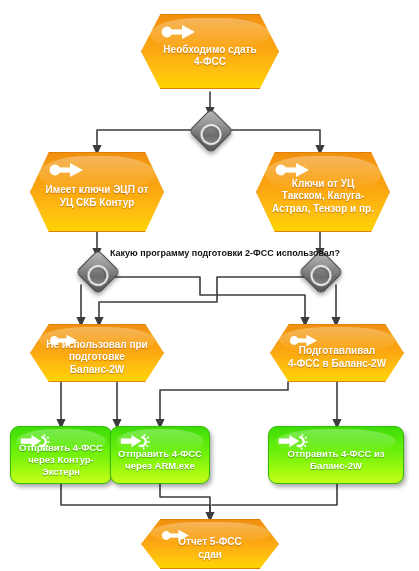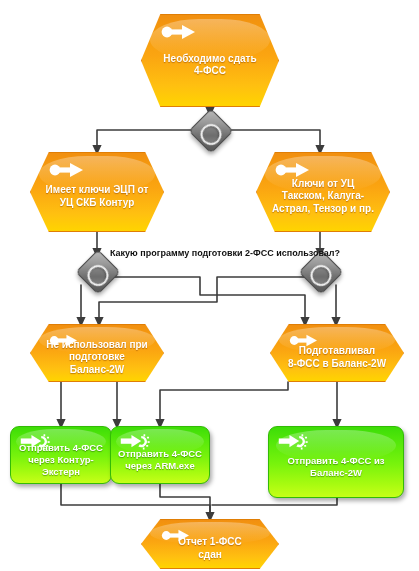--- a/index.html
+++ b/index.html
@@ -170,21 +170,21 @@
       <path d="M337,382 L337,424" marker-end="url(#ah)"></path>
 
       <path d="M288,382 L288,390 L160,390 L160,424" marker-end="url(#ah)"></path>
 
       <path d="M61,484 L61,505 L210,505 L210,517" marker-end="url(#ah)"></path>
       <path d="M160,484 L160,497 L210,497 L210,517"></path>
       <path d="M337,484 L337,505 L212,505"></path>
     </g>
   </svg>
 
-  <div class="hexnode" style="left:141px;top:14px;width:138px;height:93px;">
+  <div class="hexnode" style="left:141px;top:14px;width:138px;height:75px;">
     <div class="gloss"></div>
     <svg class="nodeicon" width="36" height="16" viewBox="0 0 36 16">
       <circle cx="6" cy="8" r="5.4" fill="#ffffff"></circle>
       <rect x="8" y="5.4" width="16" height="5.2" fill="#ffffff"></rect>
       <path d="M21,1 L34,8 L21,15 z" fill="#ffffff"></path>
     </svg>
     <div class="label">Необходимо сдать
 4-ФСС</div>
   </div>
 
@@ -237,21 +237,21 @@
   </div>
 
   <div class="hexnode" style="left:270px;top:324px;width:134px;height:58px;">
     <div class="gloss"></div>
     <svg class="nodeicon" width="30" height="13" viewBox="0 0 36 16">
       <circle cx="6" cy="8" r="5.4" fill="#ffffff"></circle>
       <rect x="8" y="5.4" width="16" height="5.2" fill="#ffffff"></rect>
       <path d="M21,1 L34,8 L21,15 z" fill="#ffffff"></path>
     </svg>
     <div class="label">Подготавливал
-8-ФСС в Баланс-2W</div>
+4-ФСС в Баланс-2W</div>
   </div>
 
   <div class="greennode" style="left:10px;top:426px;width:102px;height:58px;">
     <div class="gloss"></div>
     <svg class="nodeicon" width="30" height="16" viewBox="0 0 32 18">
       <rect x="0" y="5" width="15" height="6" fill="#ffffff"></rect>
       <path d="M12,1 L23,8 L12,15 z" fill="#ffffff"></path>
       <path d="M23,2.2 a6.4,6.4 0 1 1 -3.2,11.9 l1.6,-2.5 a3.6,3.6 0 1 0 1.6,-6.7 z" fill="#ffffff"></path>
       <g fill="#ffffff">
         <rect x="25.6" y="0.3" width="1.9" height="2.4"></rect>
@@ -277,21 +277,21 @@
         <rect x="29.4" y="3.1" width="2.4" height="1.9"></rect>
         <rect x="30.1" y="8.1" width="2.4" height="1.9"></rect>
         <rect x="28.6" y="12.4" width="2.2" height="1.9"></rect>
         <rect x="24.8" y="15.2" width="1.9" height="2.3"></rect>
       </g>
     </svg>
     <div class="label">Отправить 4-ФСС
 через ARM.exe</div>
   </div>
 
-  <div class="greennode" style="left:268px;top:426px;width:136px;height:72px;">
+  <div class="greennode" style="left:268px;top:426px;width:136px;height:58px;">
     <div class="gloss"></div>
     <svg class="nodeicon" width="30" height="16" viewBox="0 0 32 18">
       <rect x="0" y="5" width="15" height="6" fill="#ffffff"></rect>
       <path d="M12,1 L23,8 L12,15 z" fill="#ffffff"></path>
       <path d="M23,2.2 a6.4,6.4 0 1 1 -3.2,11.9 l1.6,-2.5 a3.6,3.6 0 1 0 1.6,-6.7 z" fill="#ffffff"></path>
       <g fill="#ffffff">
         <rect x="25.6" y="0.3" width="1.9" height="2.4"></rect>
         <rect x="29.4" y="3.1" width="2.4" height="1.9"></rect>
         <rect x="30.1" y="8.1" width="2.4" height="1.9"></rect>
         <rect x="28.6" y="12.4" width="2.2" height="1.9"></rect>
@@ -302,17 +302,17 @@
 Баланс-2W</div>
   </div>
 
   <div class="hexnode" style="left:141px;top:519px;width:138px;height:50px;">
     <div class="gloss"></div>
     <svg class="nodeicon" width="30" height="13" viewBox="0 0 36 16">
       <circle cx="6" cy="8" r="5.4" fill="#ffffff"></circle>
       <rect x="8" y="5.4" width="16" height="5.2" fill="#ffffff"></rect>
       <path d="M21,1 L34,8 L21,15 z" fill="#ffffff"></path>
     </svg>
-    <div class="label">Отчет 1-ФСС
+    <div class="label">Отчет 5-ФСС
 сдан</div>
   </div>
 
 </div>
 
 </body></html>

